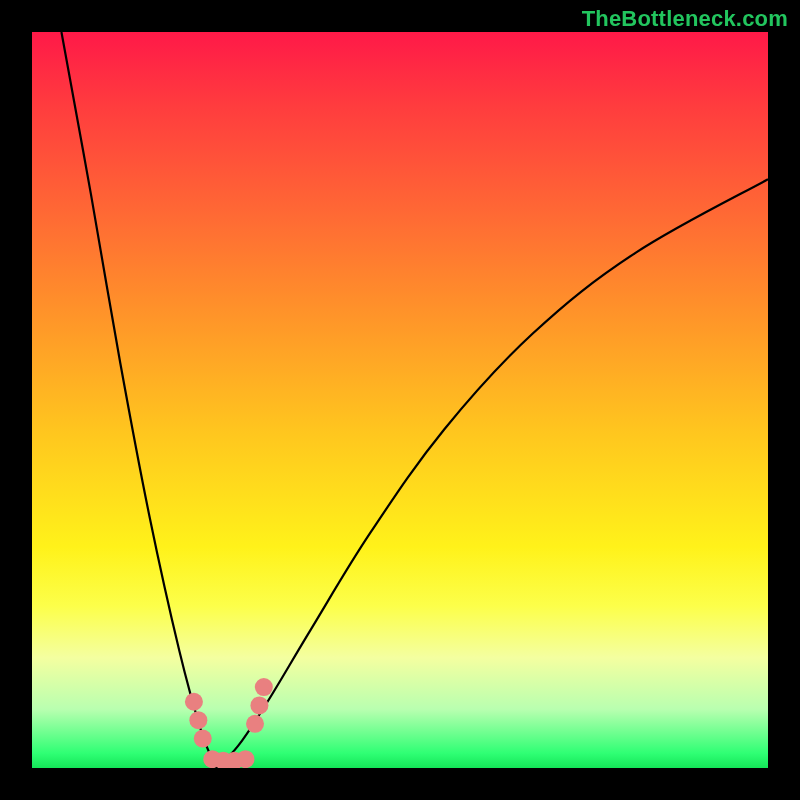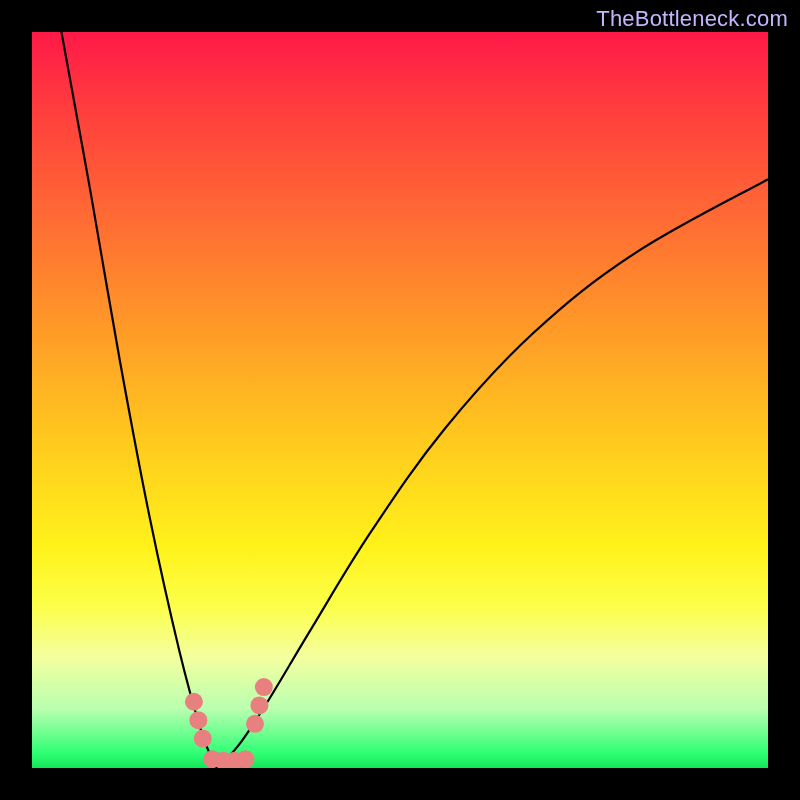--- a/index.html
+++ b/index.html
@@ -39,24 +39,24 @@
       #f4ffa0 85%,
       #b9ffb0 92%,
       #2fff74 98%,
       #14e558 100%
     );
   }
   .watermark {
     position: absolute;
     top: 6px;
     right: 12px;
-    color: #c4b5fd;
+    color: #22c55e;
     font-size: 22px;
     letter-spacing: 0.2px;
-    font-weight: 400;
+    font-weight: 700;
     user-select: none;
   }
   svg.curves {
     position: absolute;
     inset: 0;
   }
   .curve {
     fill: none;
     stroke: #000;
     stroke-width: 2.2;

